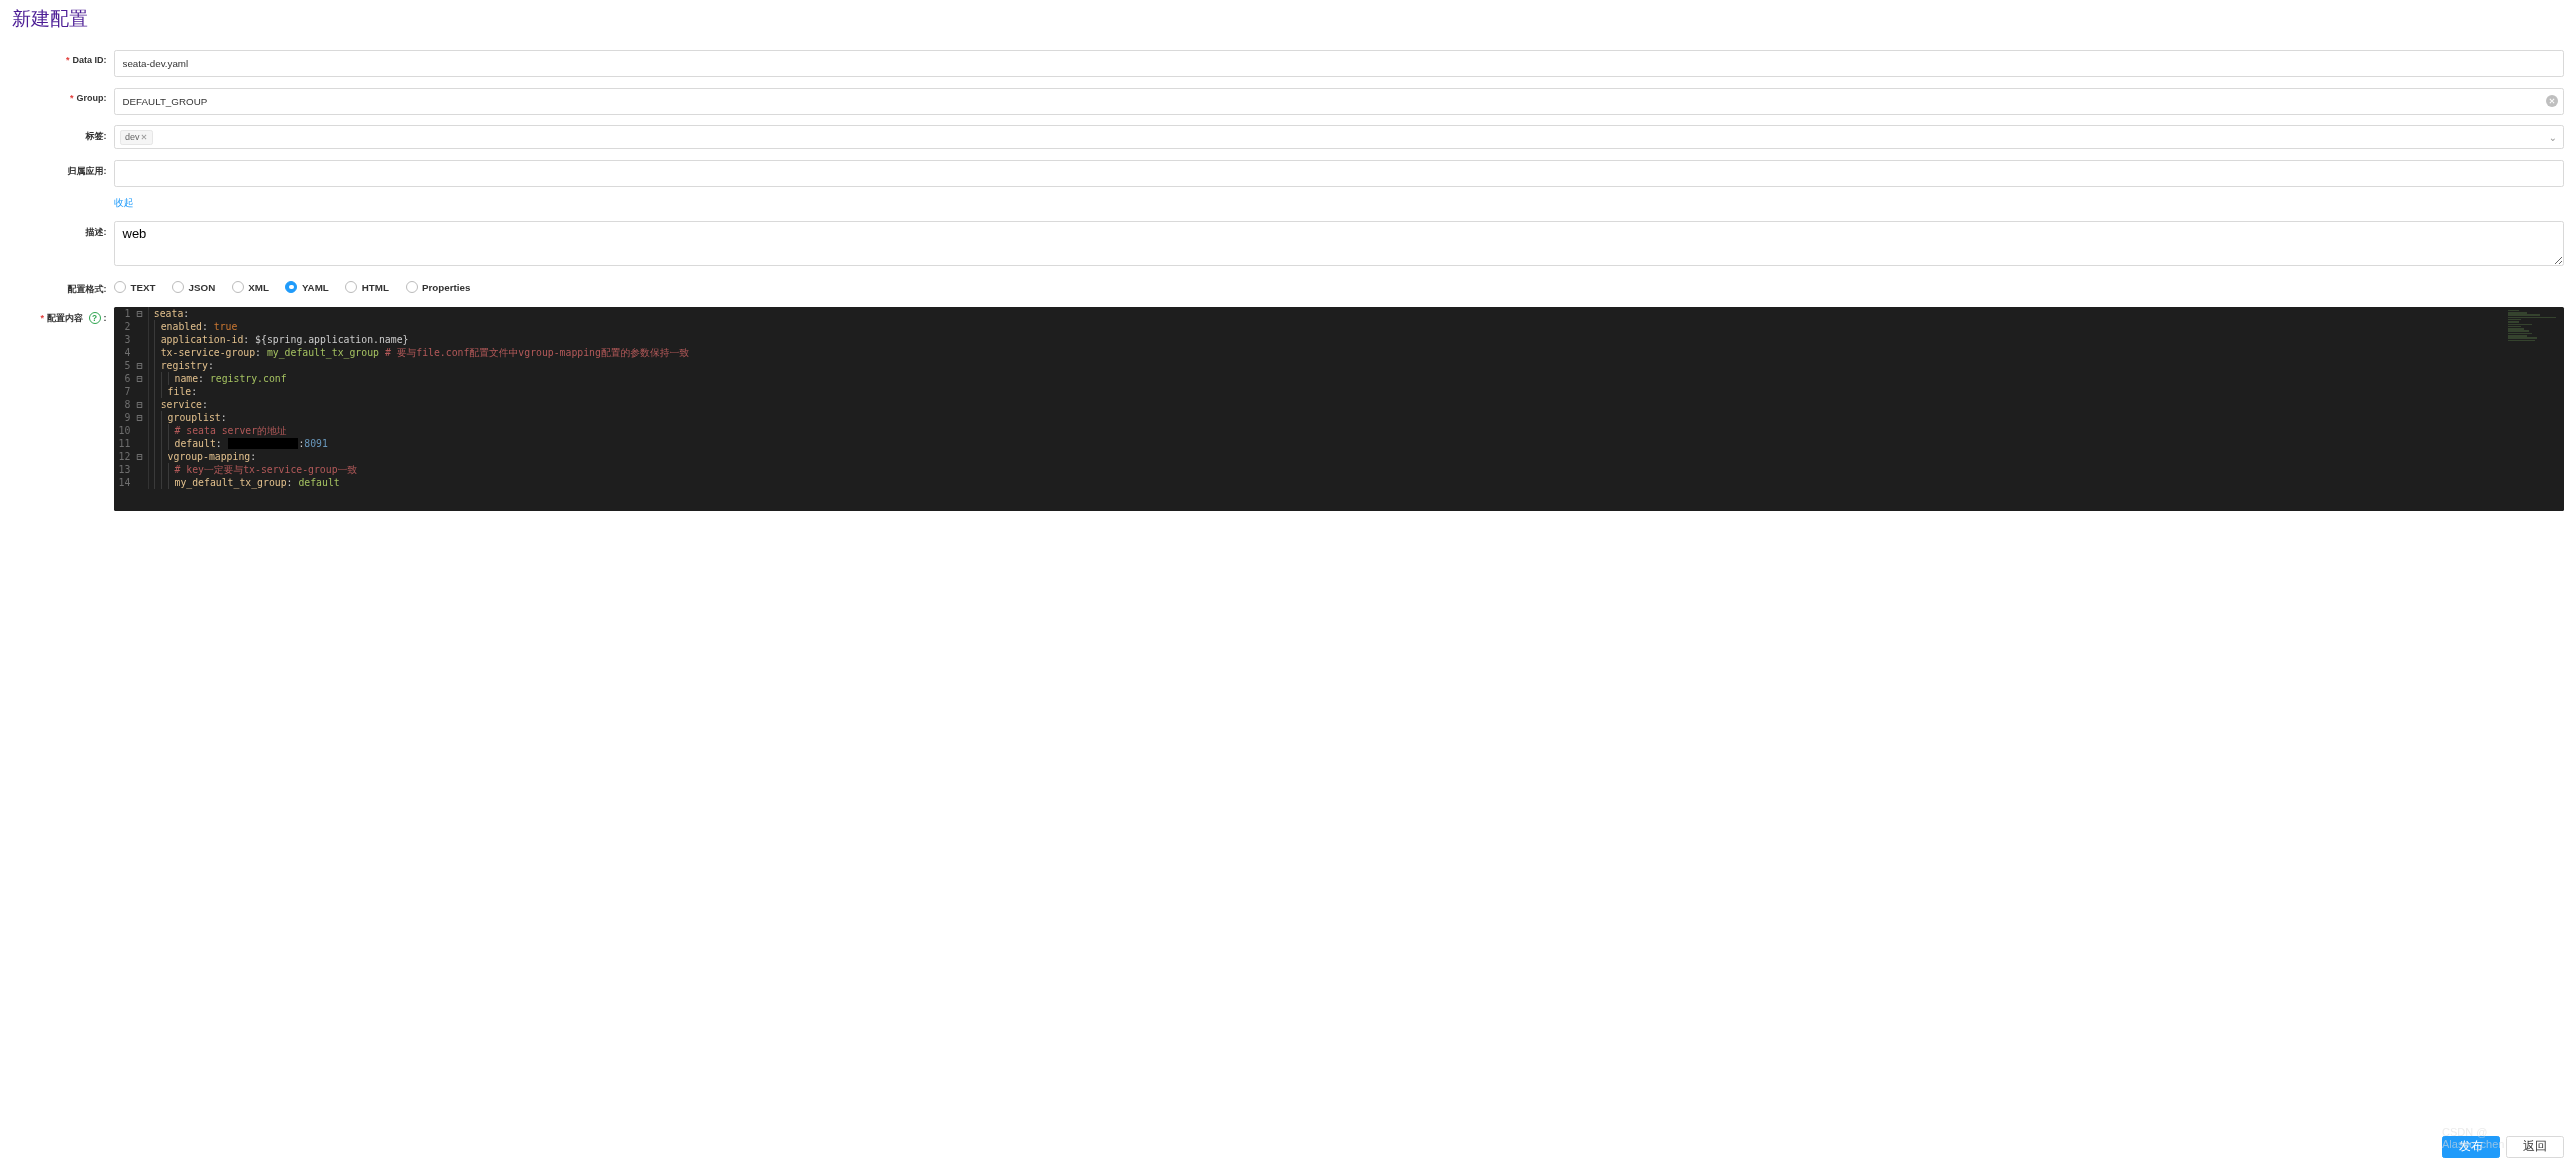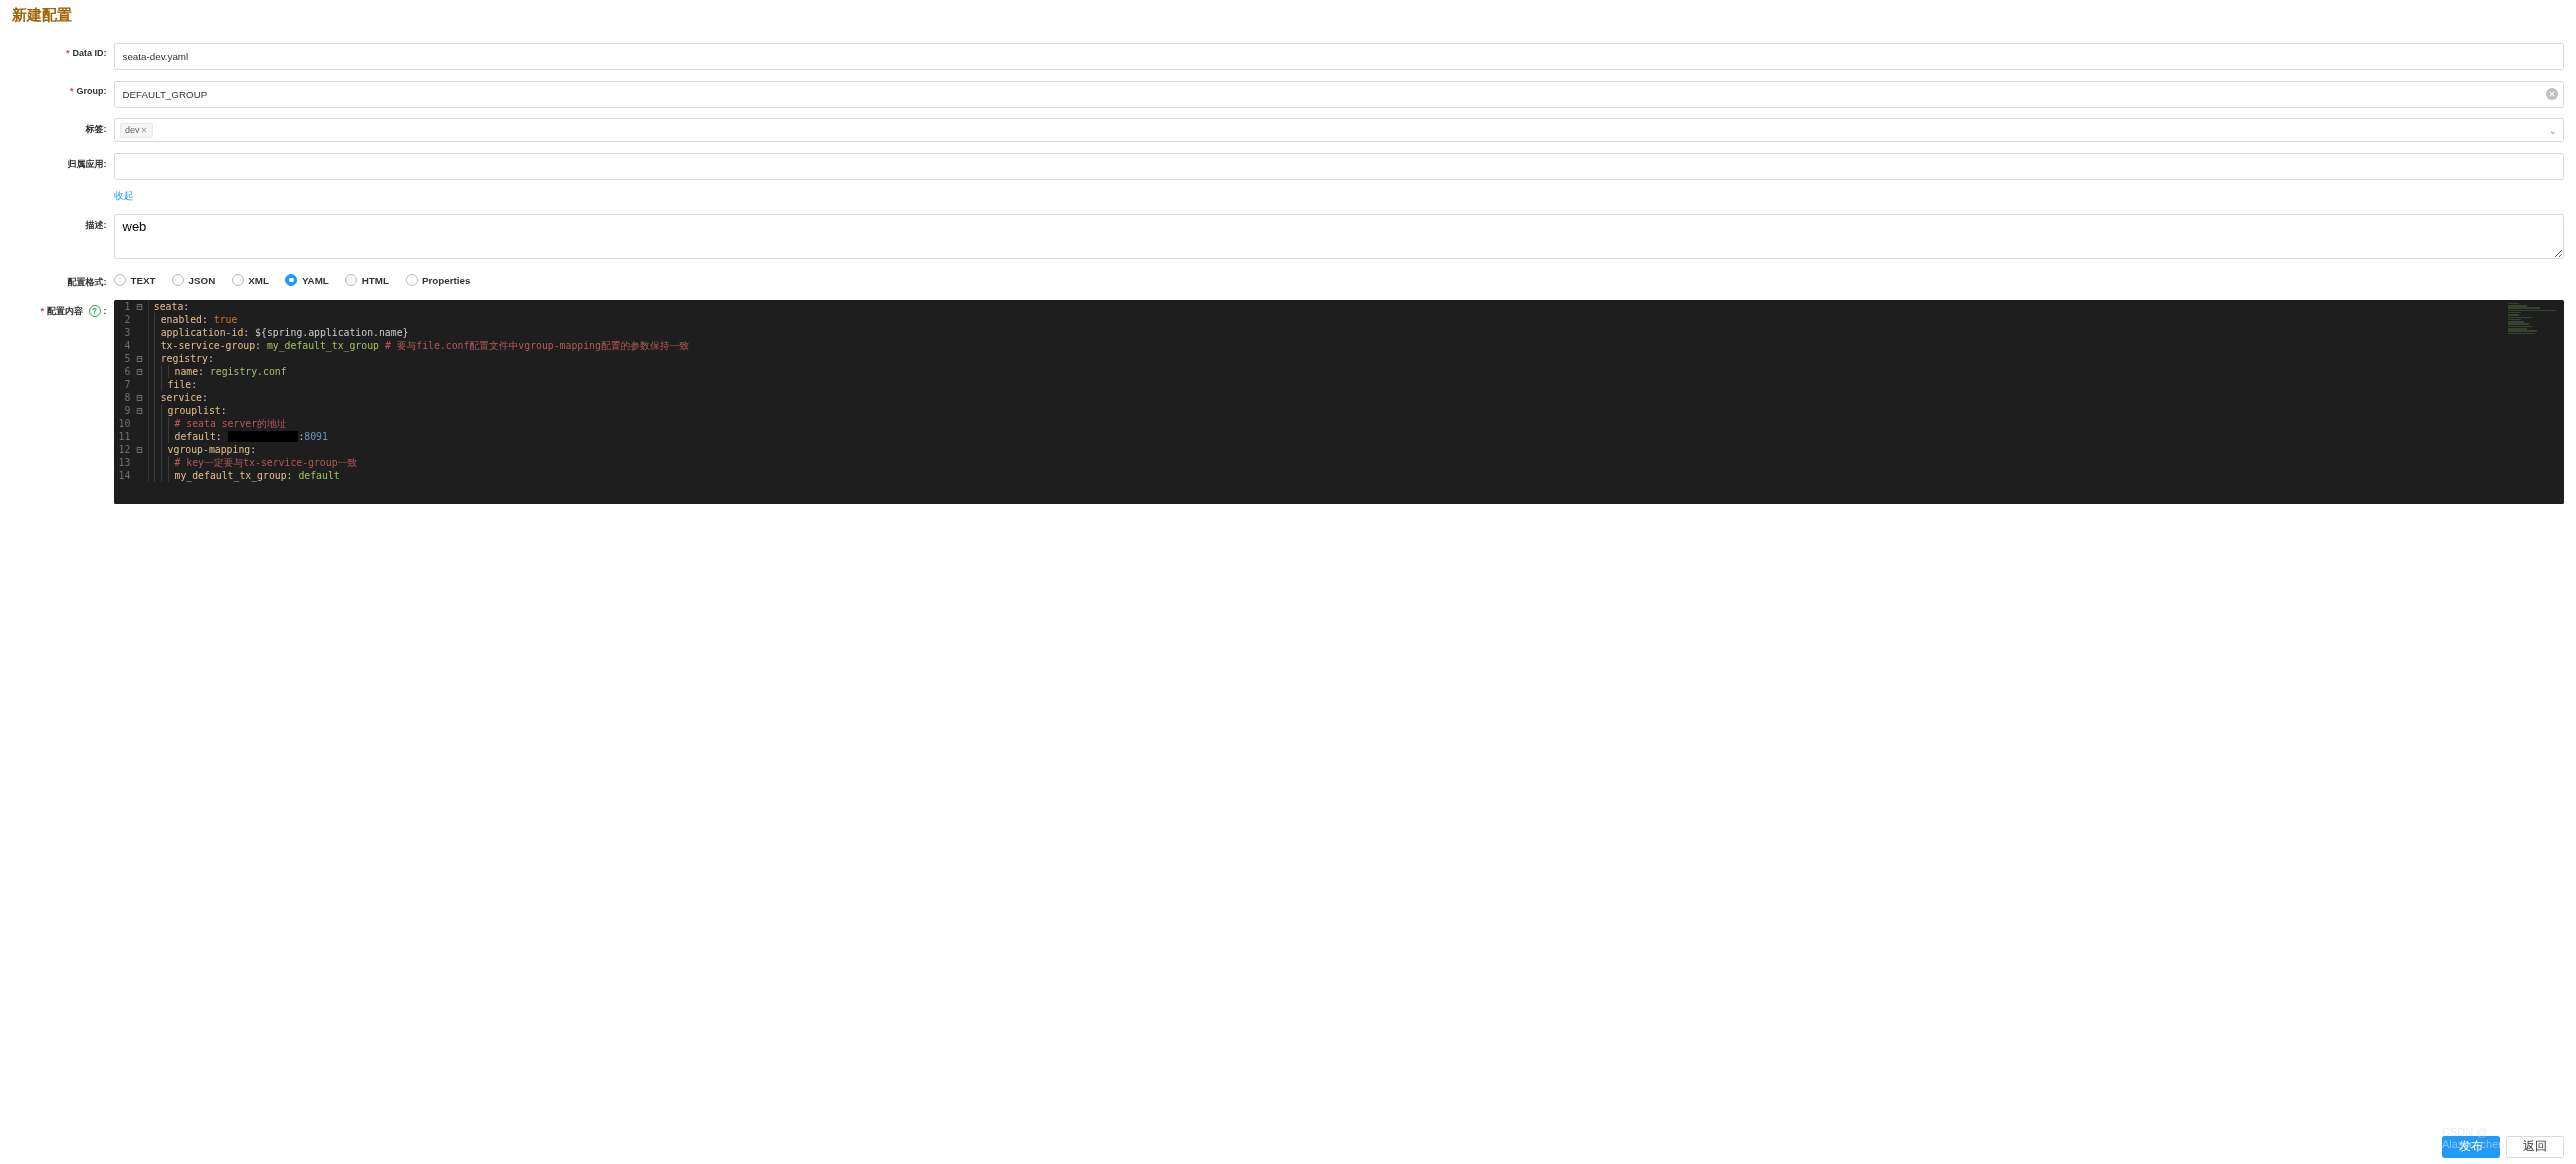--- a/index.html
+++ b/index.html
@@ -1,18 +1,18 @@
 <!DOCTYPE html>
 <html style="font-size:12px"><head>
 <meta charset="utf-8">
 <style>
 * { box-sizing: border-box; margin: 0; padding: 0; }
 body { font-family: -apple-system, "PingFang SC", "Microsoft YaHei", sans-serif; background: #fff; color: #333; font-size: 9.8px; }
 .page { padding: 0 12px 45px 12px; }
-.title { font-size: 15px; font-weight: 700; color: #a16207; margin: 6px 0 18px 0; }
+.title { font-size: 19px; font-weight: 400; color: #4c1d95; margin: 6px 0 18px 0; }
 .form-row { display: flex; align-items: flex-start; margin-bottom: 10.5px; }
 .label { width: 102px; text-align: right; padding-right: 7.5px; padding-top: 5.3px; font-size: 9px; color: #333; font-weight: 600; flex-shrink: 0; }
 .label .req { color: #e23c39; margin-right: 3px; }
 .control { flex: 1; }
 .input { width: 100%; height: 27px; border: 0.8px solid #d9d9d9; border-radius: 2.3px; padding: 0 7.5px; font-size: 9.8px; color: #333; outline: none; }
 .input-wrap { position: relative; width: 100%; }
 .clear-icon { position: absolute; right: 6px; top: 50%; transform: translateY(-50%); width: 12px; height: 12px; border-radius: 50%; background: #bfbfbf; color: #fff; display: flex; align-items: center; justify-content: center; font-size: 8.3px; cursor: pointer; }
 .tag-select { width: 100%; min-height: 24px; border: 0.8px solid #d9d9d9; border-radius: 2.3px; padding: 2.3px 22.5px 2.3px 4.5px; display: flex; align-items: center; flex-wrap: wrap; position: relative; }
 .tag { background: #f5f5f5; border: 0.8px solid #e6e6e6; border-radius: 2.3px; padding: 1.5px 4.5px; font-size: 9px; color: #666; display: inline-flex; align-items: center; gap: 1px; }
 .tag-close { cursor: pointer; color: #999; font-size: 8.3px; }

